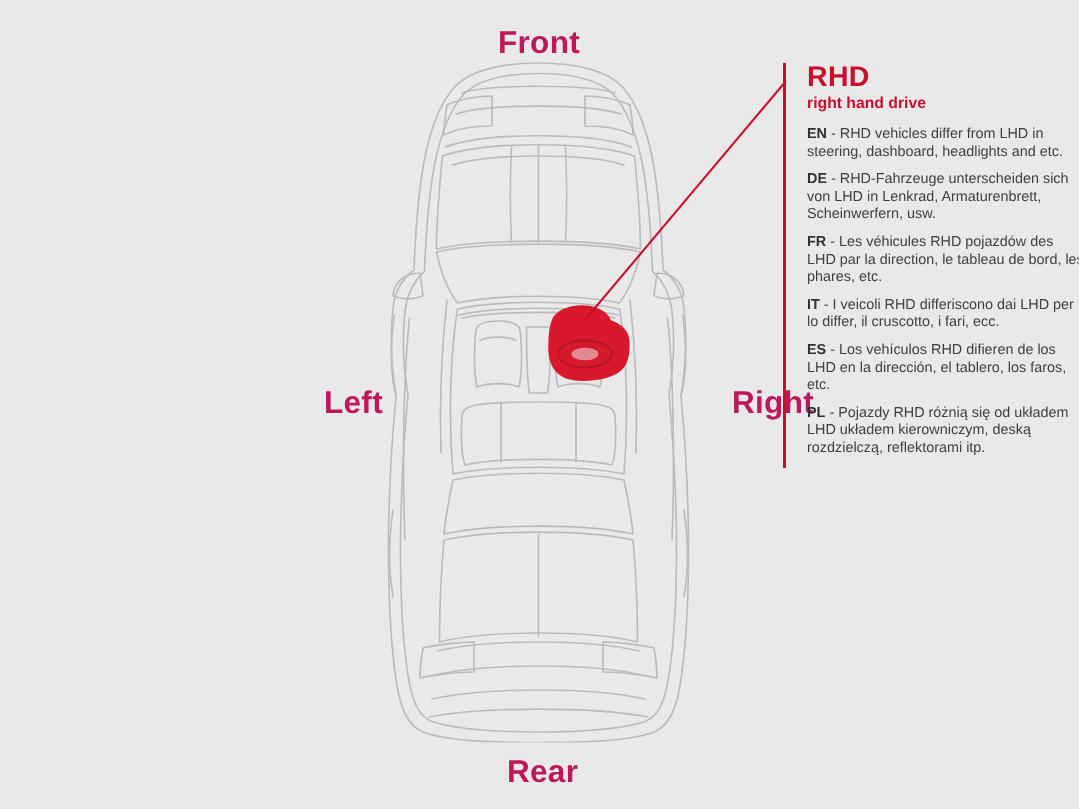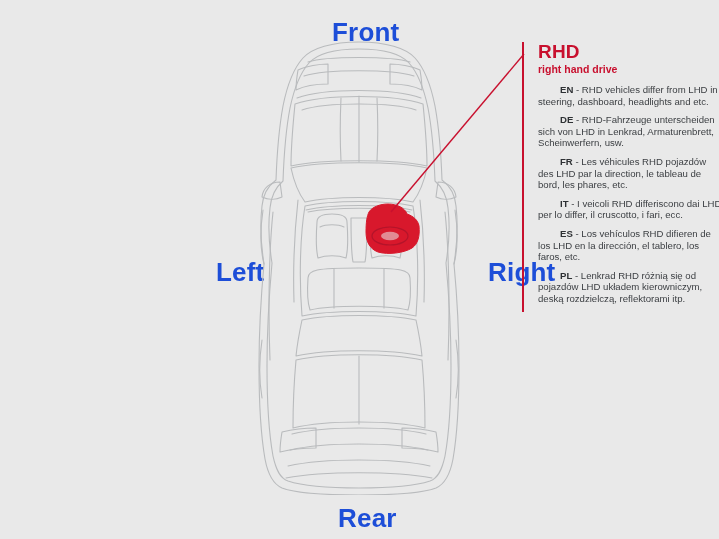--- a/index.html
+++ b/index.html
@@ -16,23 +16,23 @@
   #stage {
     position: relative;
     width: 719px;
     height: 539px;
     background: #e9e9e9;
   }
 
   
   .orient-label {
     position: absolute;
-    color: #1d4ed8;
-    font-weight: bold;
-    font-size: 26px;
+    color: #be185d;
+    font-weight: bold;
+    font-size: 21px;
     letter-spacing: 0.2px;
     white-space: nowrap;
     text-align: right;
   }
   #label-front { left: 332px; top: 17px; }
   #label-rear  { left: 338px; top: 503px; }
   #label-left  { left: 216px; top: 257px; }
   #label-right { left: 456px; top: 257px; padding-left: 32px; }
 
   
@@ -72,21 +72,20 @@
   }
   .lang-block {
     color: #3d4044;
     font-size: 9.6px;
     line-height: 11.6px;
     margin-bottom: 7px;
   }
   .lang-block .code {
     font-weight: bold;
     color: #2e3134;
-    margin-left: 22px;
   }
 
   
   #leader {
     position: absolute;
     left: 390px;
     top: 50px;
     width: 140px;
     height: 170px;
     pointer-events: none;
@@ -271,17 +270,17 @@
     <div class="lang-block">
       <span class="code">IT</span>
       <span>- I veicoli RHD differiscono dai LHD per lo differ, il cruscotto, i fari, ecc.</span>
     </div>
     <div class="lang-block">
       <span class="code">ES</span>
       <span>- Los vehículos RHD difieren de los LHD en la dirección, el tablero, los faros, etc.</span>
     </div>
     <div class="lang-block">
       <span class="code">PL</span>
-      <span>- Lenkrad RHD różnią się od pojazdów LHD układem kierowniczym, deską rozdzielczą, reflektorami itp.</span>
+      <span>- Pojazdy RHD różnią się od układem LHD układem kierowniczym, deską rozdzielczą, reflektorami itp.</span>
     </div>
   </div>
 
 </div>
 
 </body></html>

